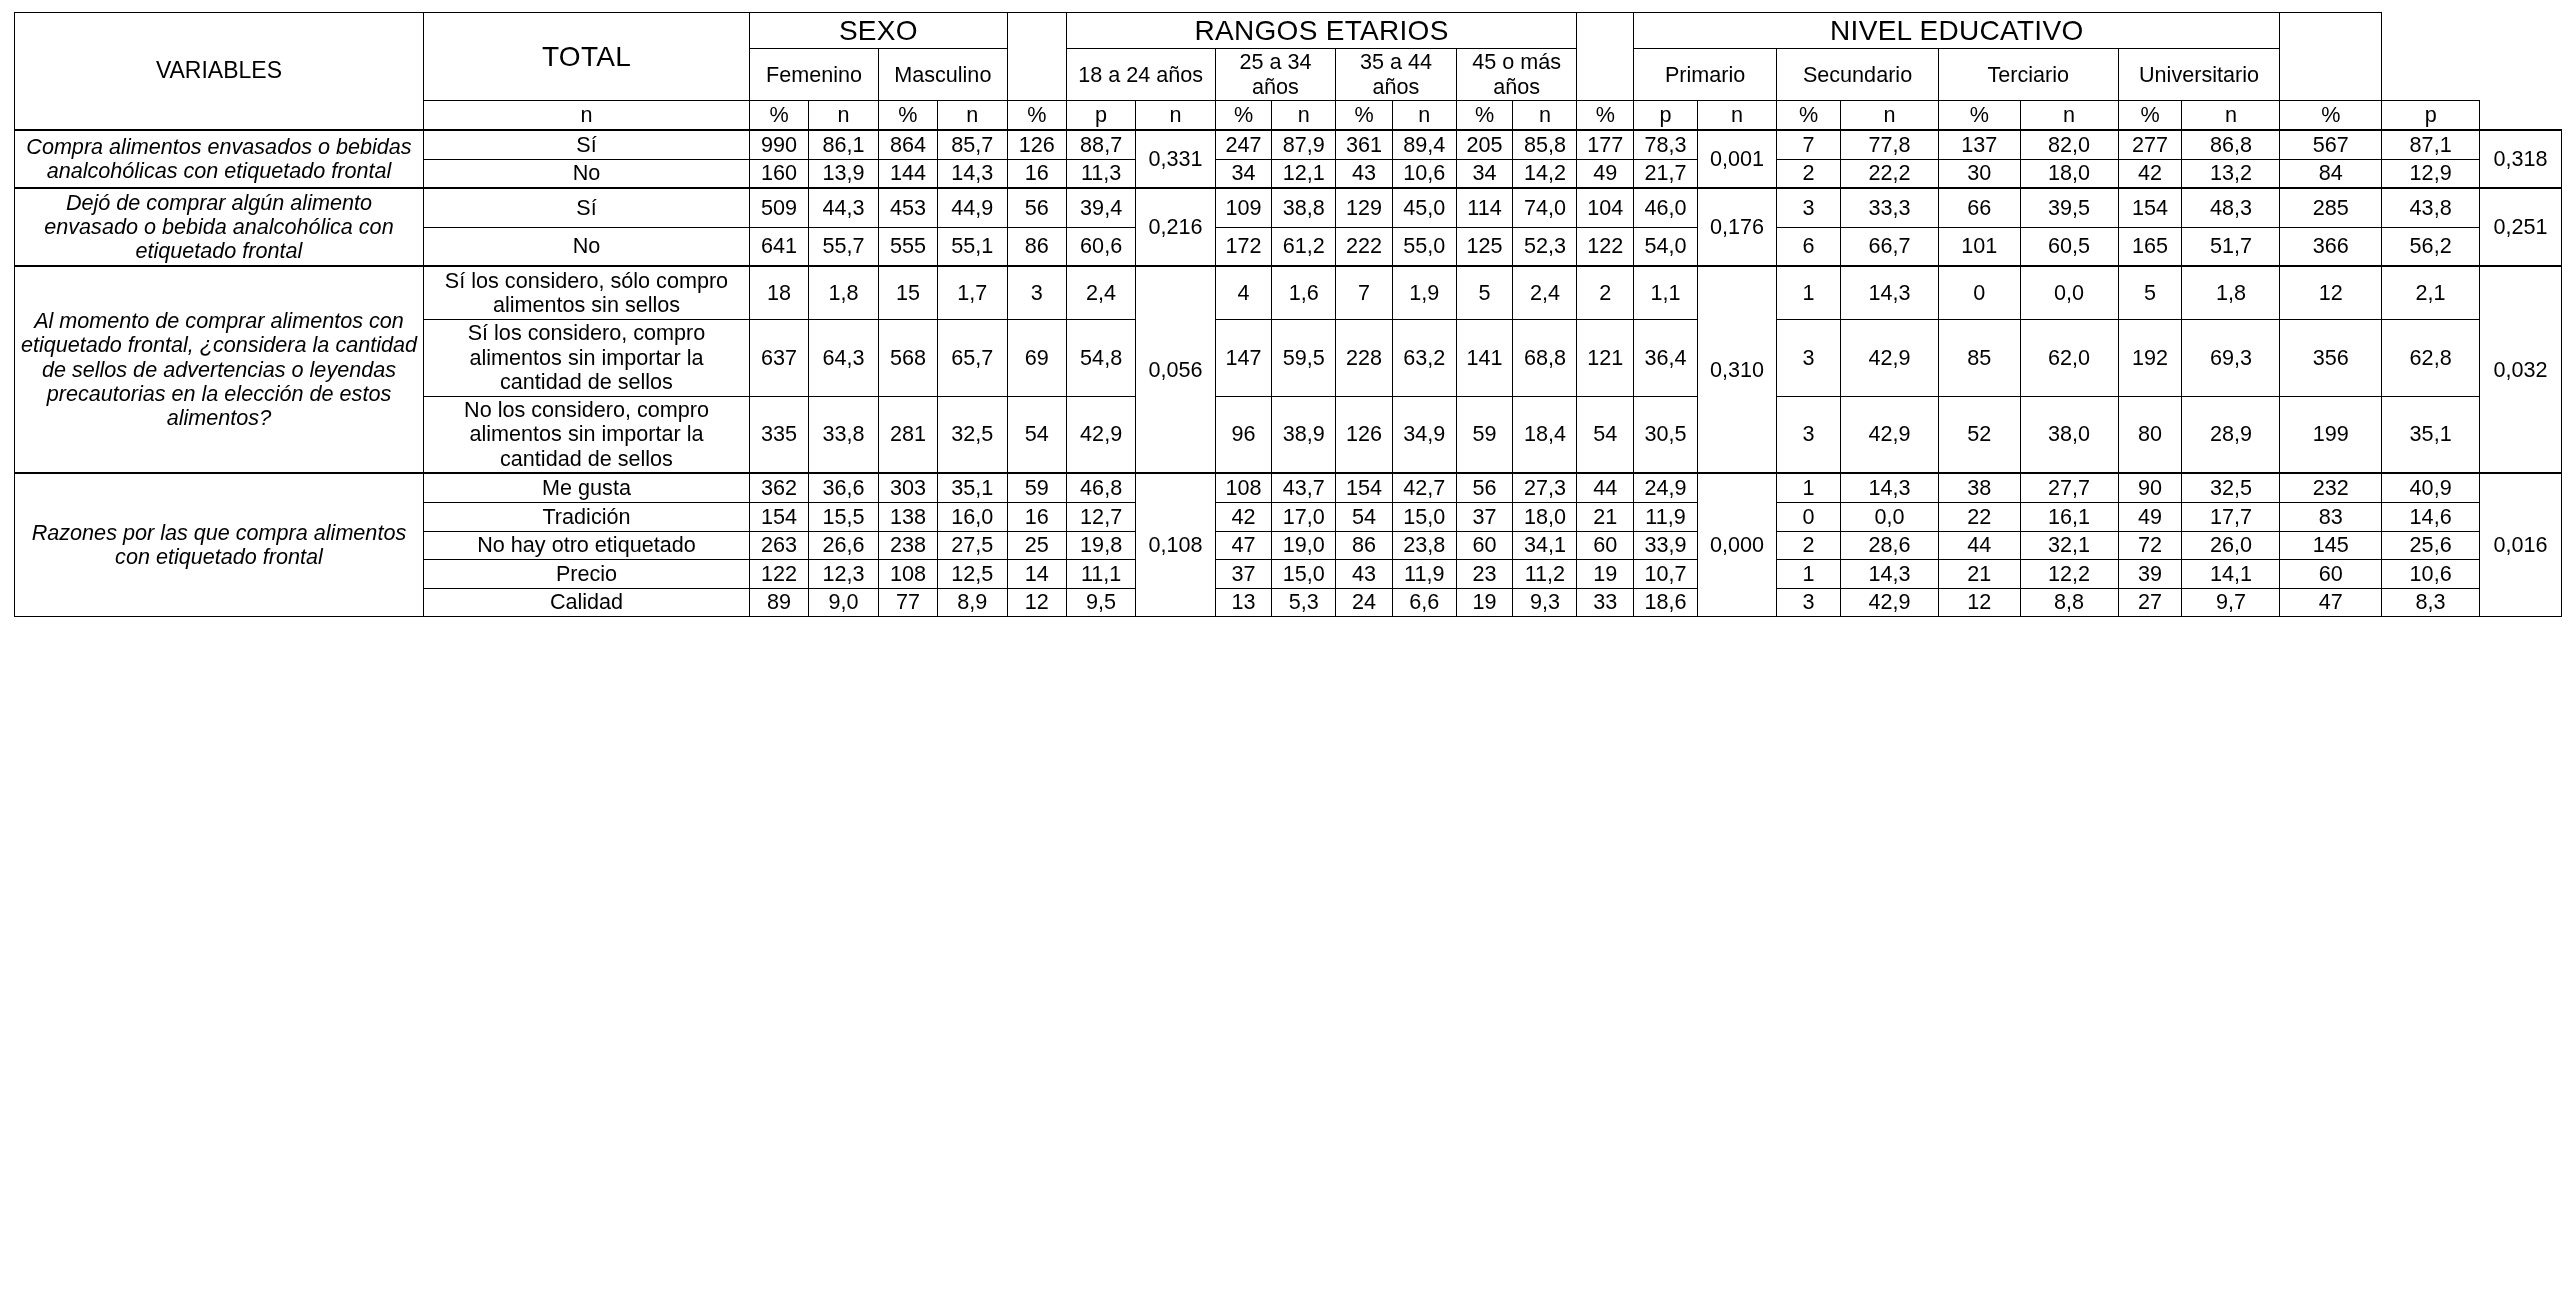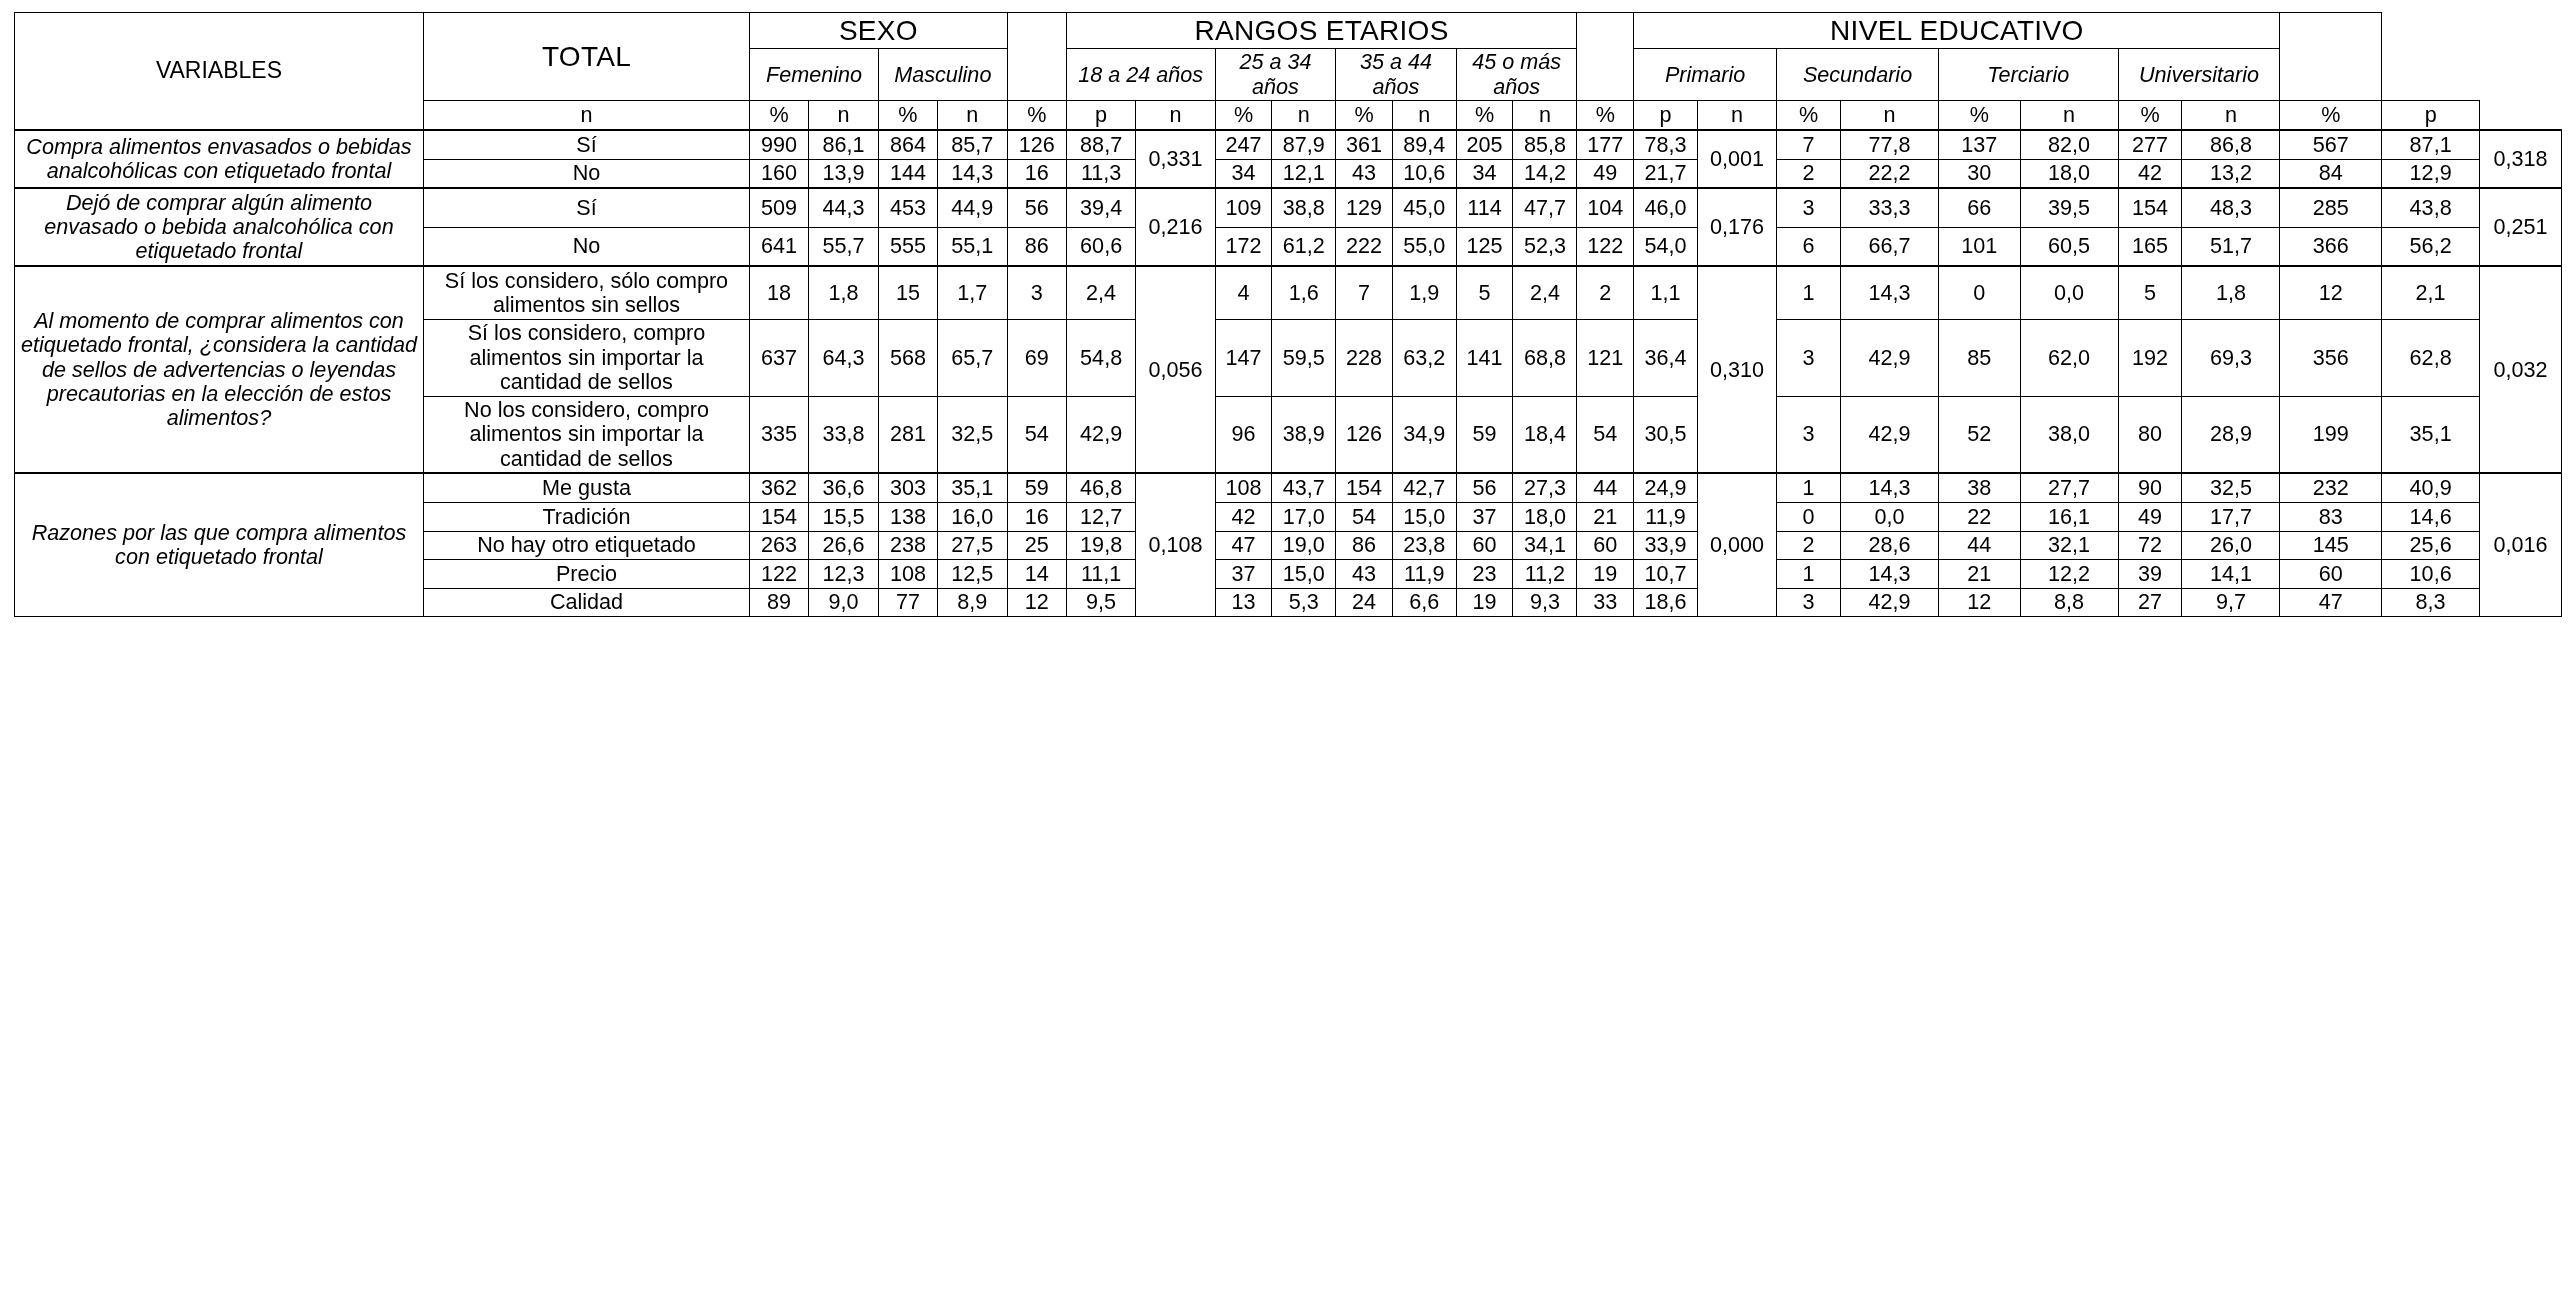--- a/index.html
+++ b/index.html
@@ -35,21 +35,20 @@
     overflow-wrap: break-word;
   }
   .hdr-group {
     font-weight: bold;
     font-size: 28px;
     letter-spacing: 0.3px;
   }
   .hdr-sub {
     font-weight: bold;
     font-size: 21.6px;
-    font-style: italic;
   }
   .hdr-np {
     font-weight: bold;
     font-size: 21.6px;
   }
   .var-head {
     font-weight: bold;
     font-size: 23px;
   }
   .varname {
@@ -222,21 +221,21 @@
           <td class="num">453</td>
           <td class="num">44,9</td>
           <td class="num">56</td>
           <td class="num">39,4</td>
           <td class="pcell" rowspan="2">0,216</td>
           <td class="num">109</td>
           <td class="num">38,8</td>
           <td class="num">129</td>
           <td class="num">45,0</td>
           <td class="num">114</td>
-          <td class="num">47,7</td>
+          <td class="num">74,0</td>
           <td class="num">104</td>
           <td class="num">46,0</td>
           <td class="pcell" rowspan="2">0,176</td>
           <td class="num">3</td>
           <td class="num">33,3</td>
           <td class="num">66</td>
           <td class="num">39,5</td>
           <td class="num">154</td>
           <td class="num">48,3</td>
           <td class="num">285</td>

